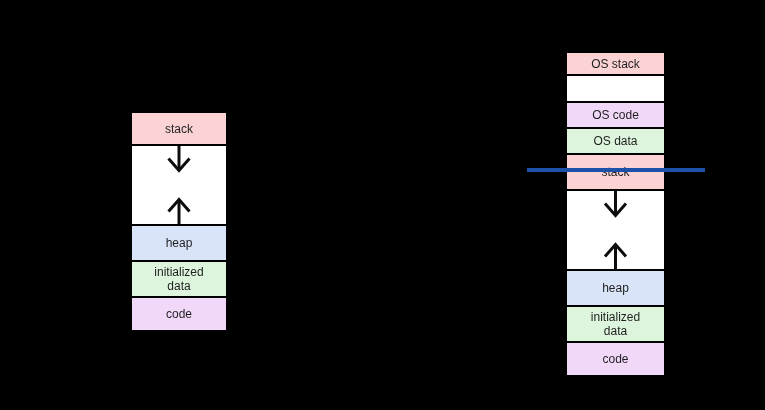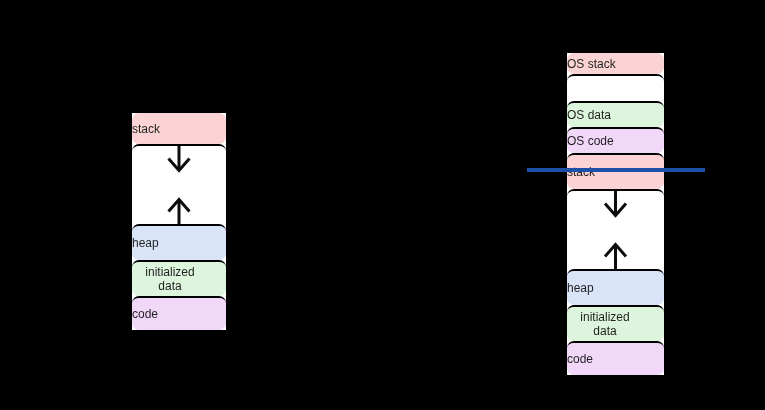--- a/index.html
+++ b/index.html
@@ -12,23 +12,22 @@
   .memory-diagram{
     position:absolute;
     box-sizing:border-box;
     border:2px solid #000000;
     background:#ffffff;
   }
   .mem-section{
     position:relative;
     box-sizing:content-box;
     border-top:2px solid #000000;
-    display:flex;align-items:center;
+    display:flex;align-items:center;justify-content:center;
     overflow:hidden;
-    border-radius:7px;
   }
   .mem-section:first-child{border-top:none;}
   .sec-label{
     font-size:12px;
     line-height:14px;
     color:#1f1f1f;
     text-align:center;
     max-width:76px;
   }
   .arrows{
@@ -65,25 +64,25 @@
       </div>
       <div class="mem-section" style="height: 32px; background: rgb(241, 216, 249);">
         <div class="sec-label">code</div>
       </div>
     </div>
   <div class="memory-diagram" style="left: 565px; top: 51px; width: 101px;">
       <div class="mem-section" style="height: 21px; background: rgb(251, 211, 212);">
         <div class="sec-label">OS stack</div>
       </div>
       <div class="mem-section" style="height: 25px; background: rgb(255, 255, 255);"></div>
+      <div class="mem-section" style="height: 24px; background: rgb(241, 216, 249);">
+        <div class="sec-label">OS code</div>
+      </div>
       <div class="mem-section" style="height: 24px; background: rgb(220, 245, 220);">
         <div class="sec-label">OS data</div>
-      </div>
-      <div class="mem-section" style="height: 24px; background: rgb(241, 216, 249);">
-        <div class="sec-label">OS code</div>
       </div>
       <div class="mem-section" style="height: 34px; background: rgb(251, 211, 212);">
         <div class="sec-label">stack</div>
       </div>
       <div class="mem-section" style="height: 78px; background: rgb(255, 255, 255);">
         <svg class="arrows" viewBox="0 0 94 78" preserveAspectRatio="xMidYMid meet">
           <g fill="none" stroke="#0D0D0D" stroke-width="3">
             <path d="M47 0 V 23"></path>
             <path d="M36.5 12.5 L47 24.5 L57.5 12.5"></path>
           </g>

